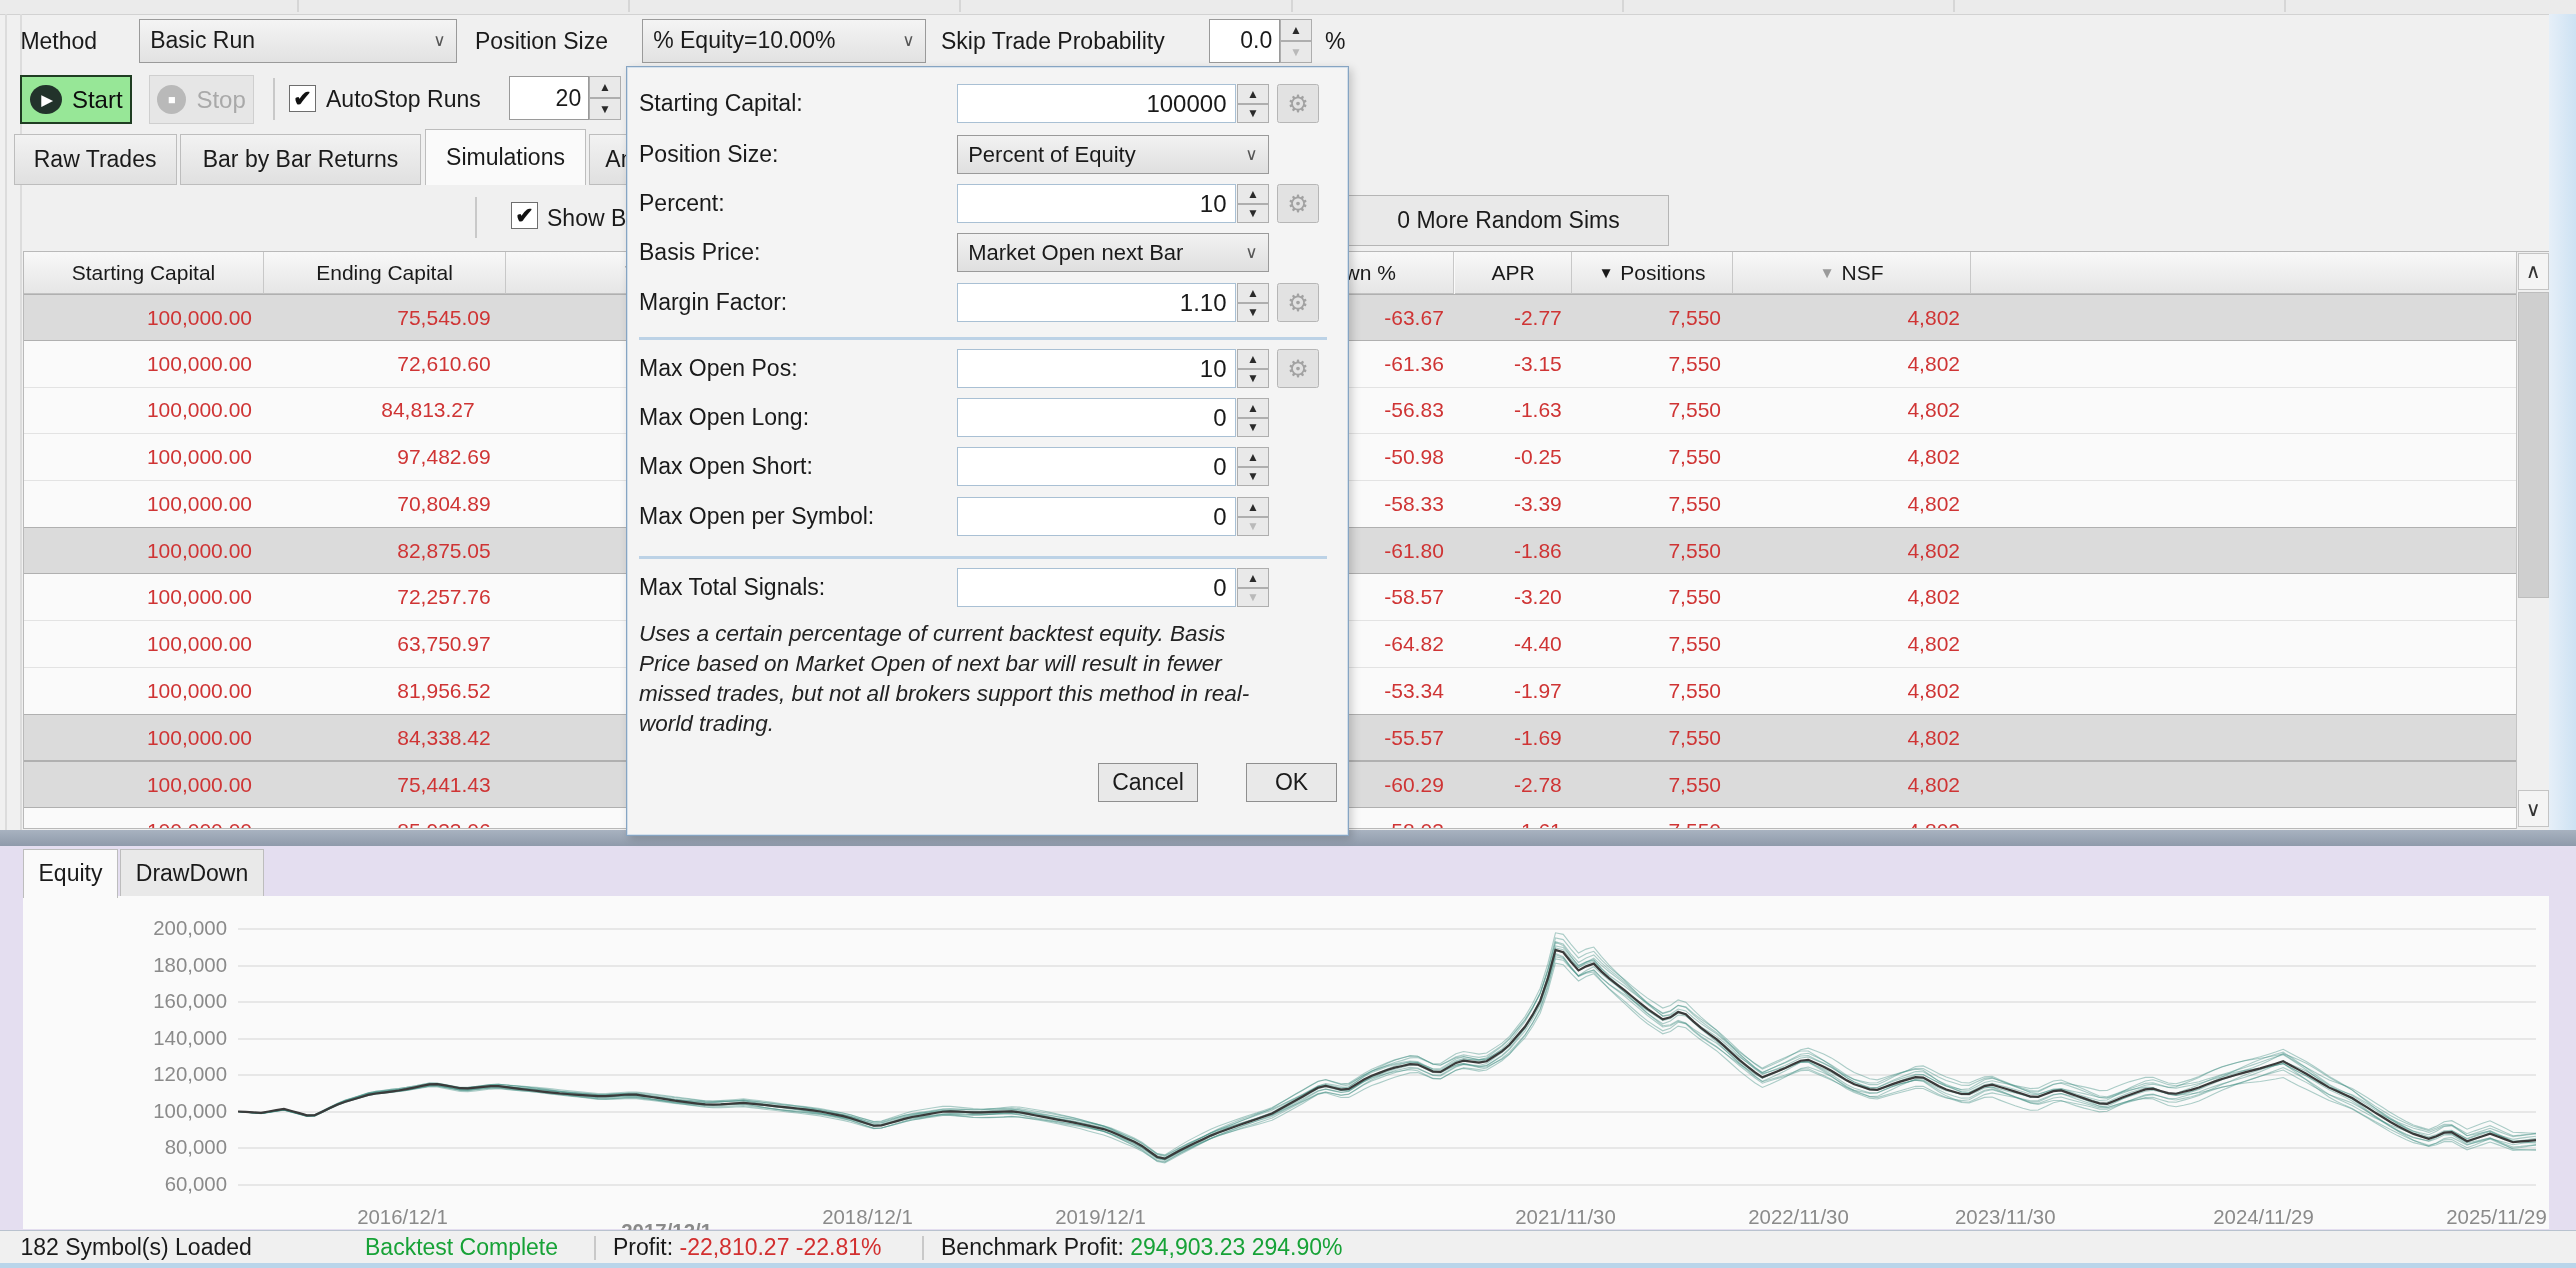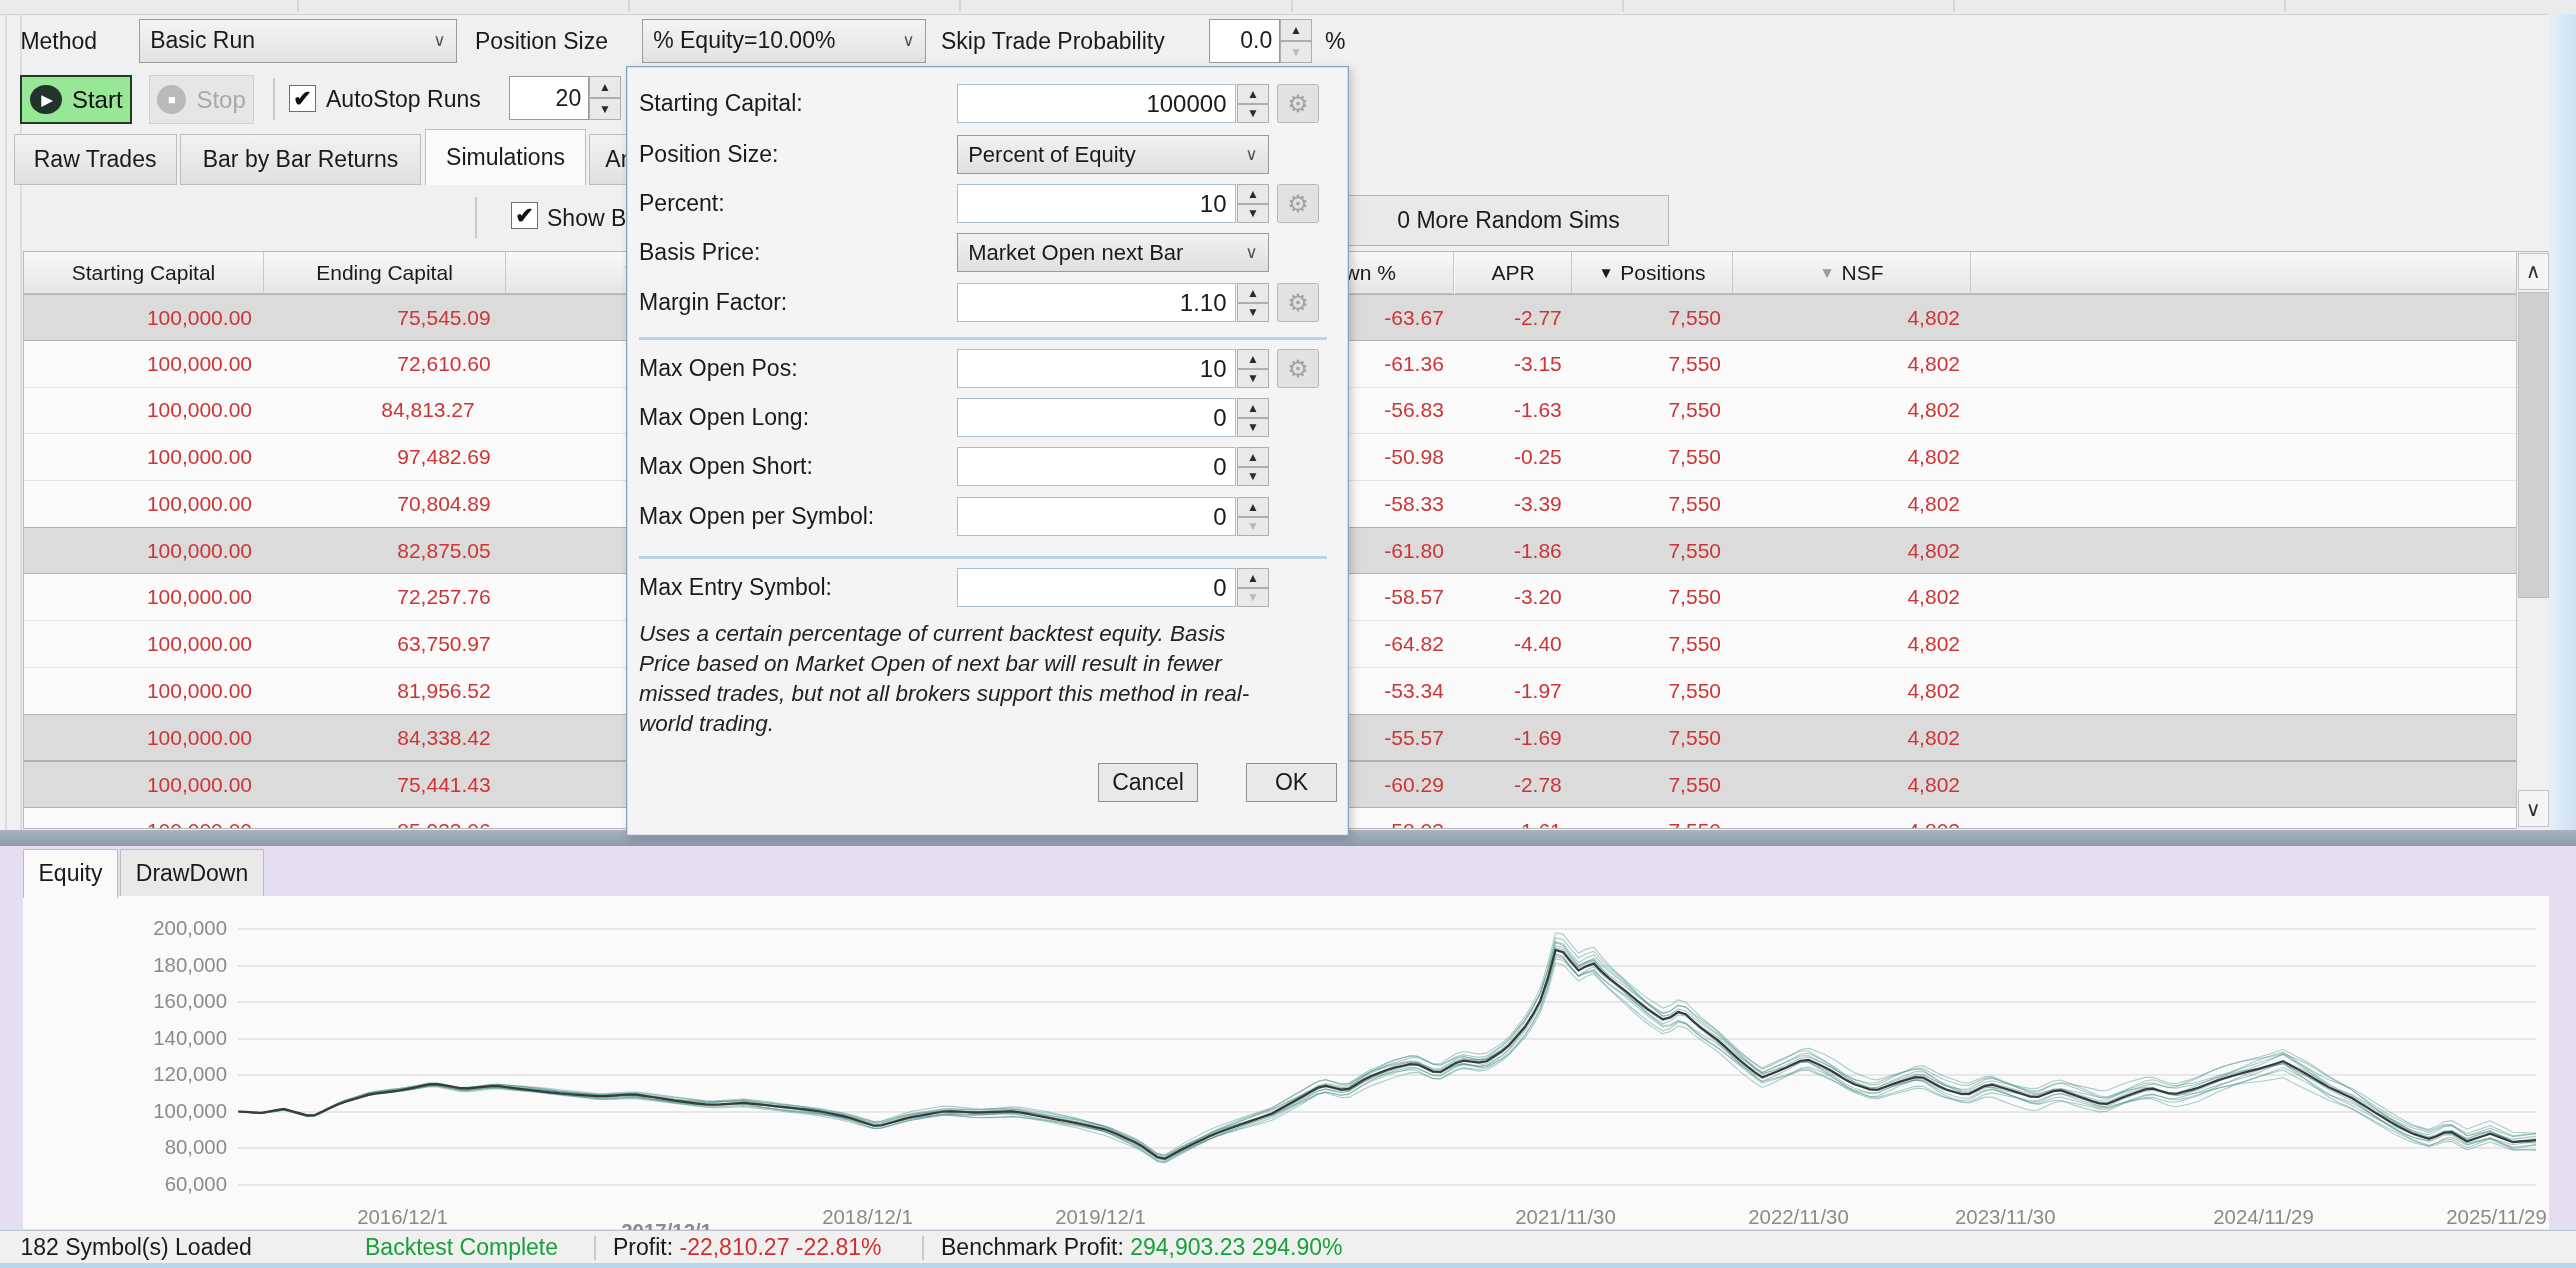--- a/index.html
+++ b/index.html
@@ -331,21 +331,21 @@
         <div class="spin abs" style="top: 380px; left: 610px; height: 39px;">
           <div class="sb">▲</div>
           <div class="sb">▼</div>
         </div>
         <div class="dlabel" style="top: 430px;">Max Open per Symbol:</div>
         <div class="dinput" style="top: 430px; left: 330px; width: 279px;">0</div>
         <div class="spin abs" style="top: 430px; left: 610px; height: 39px;">
           <div class="sb">▲</div>
           <div class="sb dis">▼</div>
         </div>
-        <div class="dlabel" style="top: 501px;">Max Entry Symbol:</div>
+        <div class="dlabel" style="top: 501px;">Max Total Signals:</div>
         <div class="dinput" style="top: 501px; left: 330px; width: 279px;">0</div>
         <div class="spin abs" style="top: 501px; left: 610px; height: 39px;">
           <div class="sb">▲</div>
           <div class="sb dis">▼</div>
         </div>
       </div>
     <div id="dnote">Uses a certain percentage of current backtest equity. Basis Price based on Market Open of next bar will result in fewer missed trades, but not all brokers support this method in real-world trading.</div>
     <div class="dbtn" style="left:471px;width:100px">Cancel</div>
     <div class="dbtn" style="left:619px;width:91px">OK</div>
   </div>

